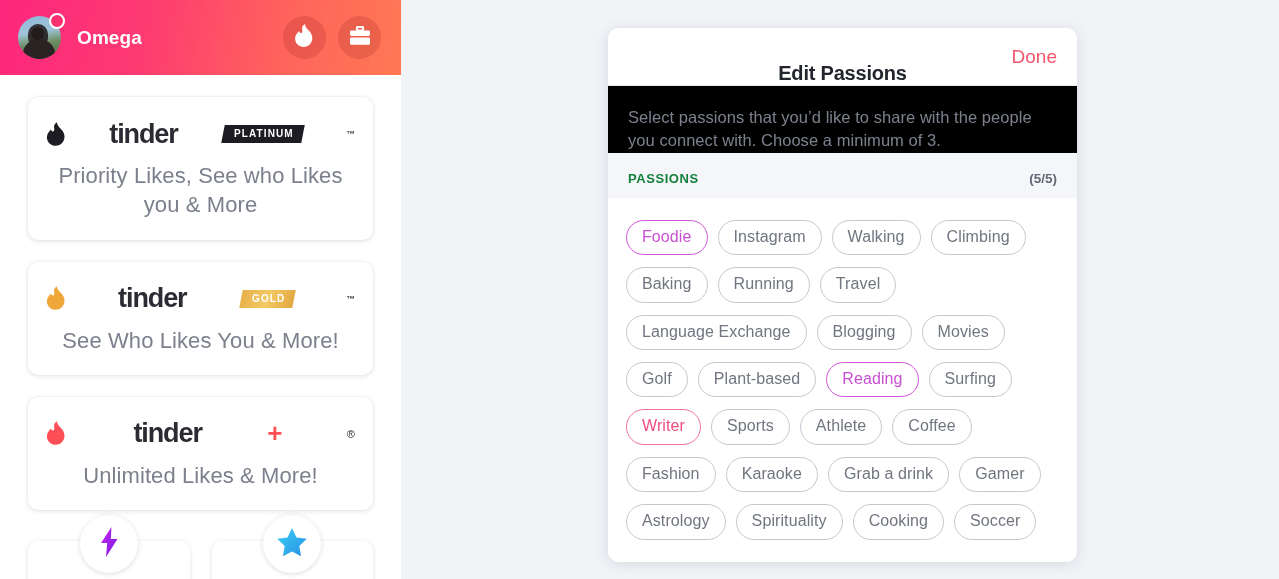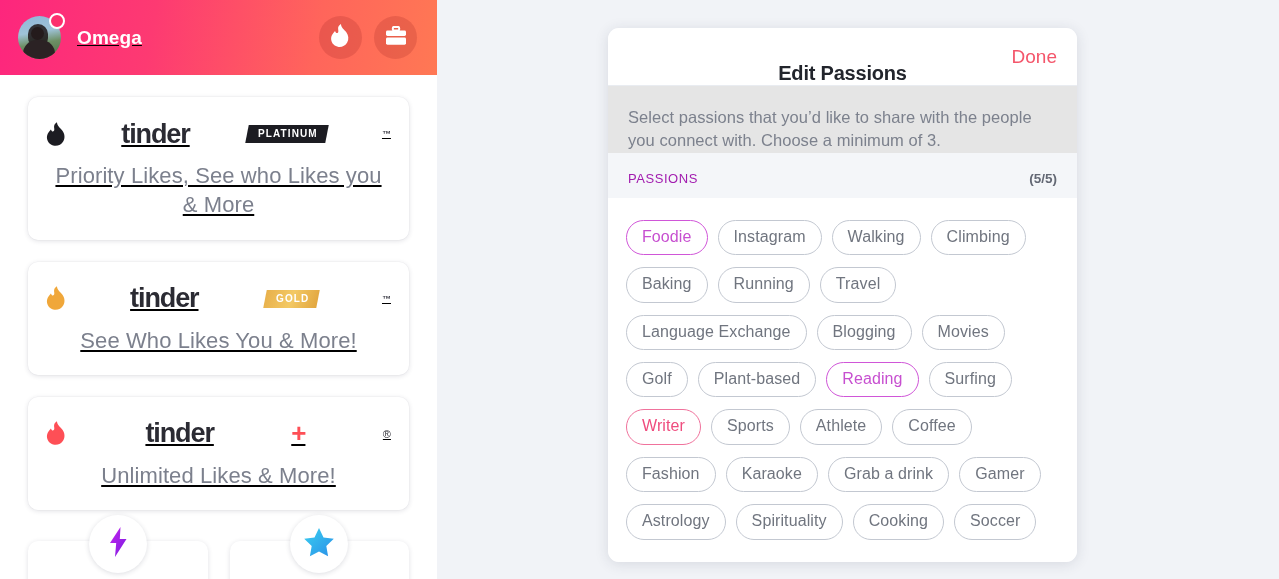--- a/index.html
+++ b/index.html
@@ -13,25 +13,24 @@
   body {
     font-family: "Liberation Sans", sans-serif;
     background: #f1f3f7;
     position: relative;
   }
 
   
   .sidebar {
     position: absolute;
     left: 0; top: 0;
-    width: 437px;
+    width: 401px;
     height: 579px;
     background: #f9a8d4;
     overflow: hidden;
-    text-decoration: underline;
   }
 
   .sidebar-header {
     position: relative;
     height: 75px;
     background: linear-gradient(100deg, #fd267d 0%, #fd3a72 35%, #ff655b 72%, #ff7854 100%);
     display: flex;
     align-items: center;
     padding: 0 20px 0 18px;
   }
@@ -271,42 +270,42 @@
     transform: translateY(-50%);
     font-size: 19px;
     color: #f4566b;
     cursor: pointer;
     background: none;
     border: none;
     font-family: inherit;
   }
 
   .modal-desc-area {
-    background: #e5e5e5;
+    background: #000000;
     padding: 20px 20px 0 20px;
   }
 
   .modal-desc {
     font-size: 16.5px;
     color: #7c818d;
     line-height: 1.42;
     letter-spacing: .05px;
   }
 
   .section-row {
     display: flex;
     align-items: baseline;
     justify-content: space-between;
     padding: 18px 20px 12px 20px;
     background: #f4f6f9;
   }
   .section-label {
     font-size: 13px;
-    font-weight: normal;
-    color: #a21caf;
+    font-weight: bold;
+    color: #15803d;
     letter-spacing: .55px;
   }
   .section-count {
     font-size: 13.5px;
     font-weight: bold;
     color: #636874;
   }
 
   .chips-panel {
     background: #ffffff;

